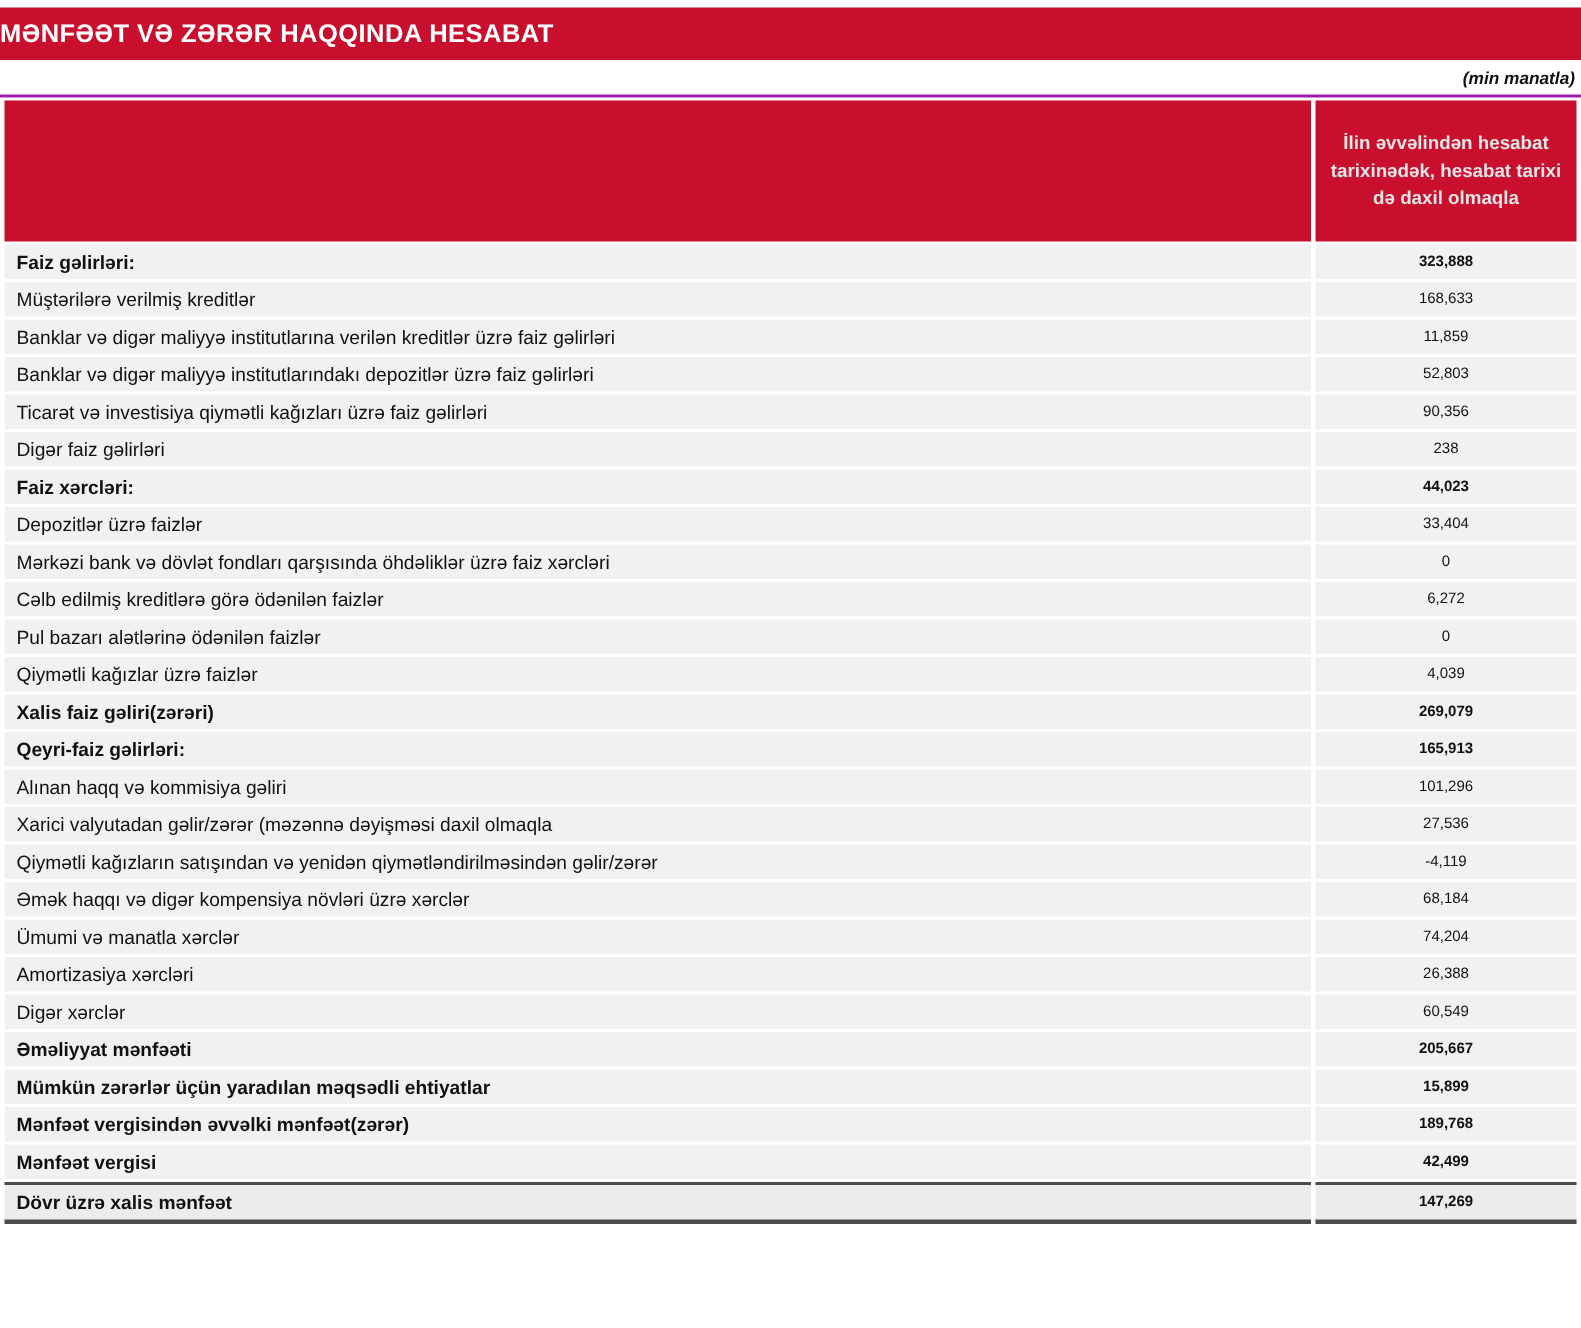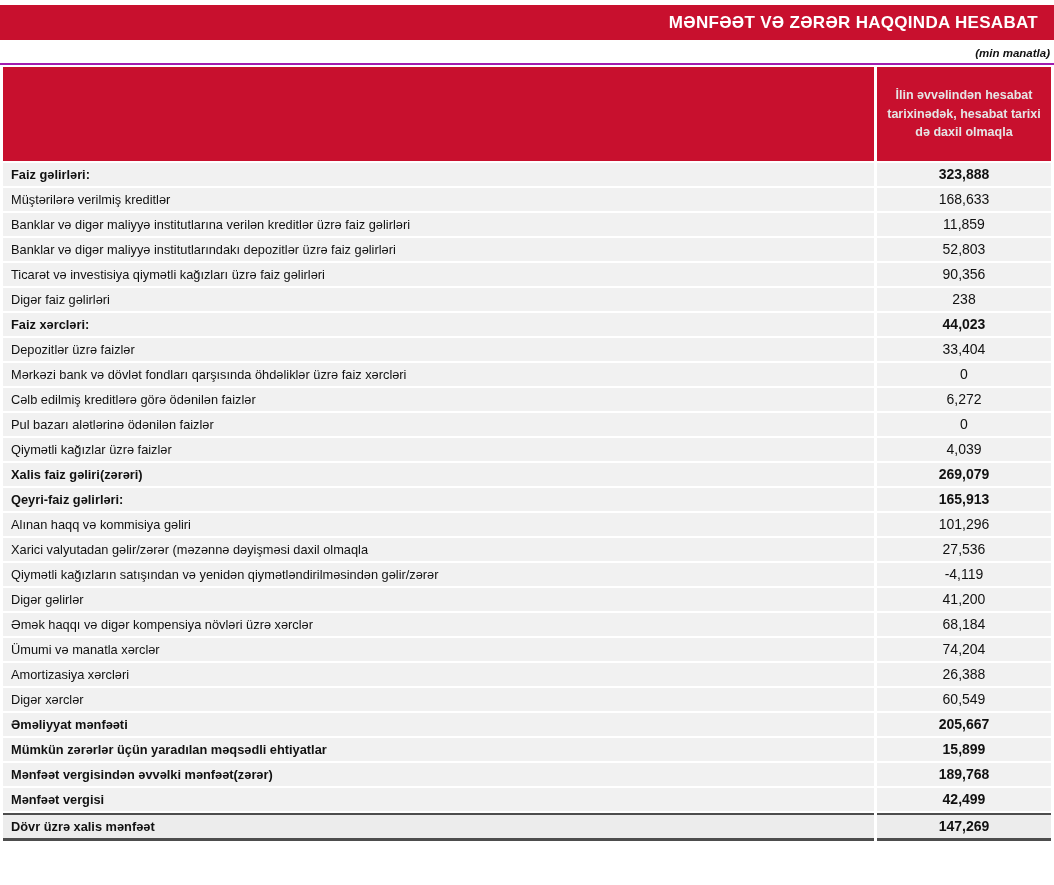--- a/index.html
+++ b/index.html
@@ -13,25 +13,25 @@
     width:1054px;
     min-height:885px;
     background:#ffffff;
     font-family:"Liberation Sans", sans-serif;
     color:var(--ink);
   }
   .title-bar{
     margin:5px 0 0 0;
     background:var(--red);
     color:#ffffff;
-    text-align:right;
+    text-align:left;
     font-weight:bold;
     font-size:17px;
     letter-spacing:0.3px;
-    padding:8px 16px 7px 0;
+    padding:8px 4px 7px 0;
   }
   .note-row{
     text-align:right;
     font-style:italic;
     font-weight:bold;
     font-size:11.5px;
     padding:7px 4px 4px 0;
     border-bottom:2px solid #a21caf;
   }
   table.report{
@@ -58,21 +58,21 @@
   td.label{
     background:var(--row-bg);
     font-size:12.8px;
     line-height:15px;
     padding:4px 8px;
     text-align:left;
     vertical-align:middle;
   }
   td.value{
     background:var(--row-bg);
-    font-size:14px;
+    font-size:10px;
     line-height:15px;
     padding:4px 6px;
     text-align:center;
     vertical-align:middle;
   }
   tr.bold td{font-weight:bold;}
   tr.total td{
     background:#ececec;
     border-top:2px solid var(--line);
     border-bottom:3px solid var(--line);
@@ -159,24 +159,20 @@
   </tr>
       <tr>
     <td class="label">Xarici valyutadan gəlir/zərər (məzənnə dəyişməsi daxil olmaqla</td>
     <td class="value">27,536</td>
   </tr>
       <tr>
     <td class="label"> Qiymətli kağızların satışından və yenidən qiymətləndirilməsindən gəlir/zərər</td>
     <td class="value">-4,119</td>
   </tr>
       <tr>
-    <td class="label">Digər gəlirlər</td>
-    <td class="value">41,200</td>
-  </tr>
-      <tr>
     <td class="label">Əmək haqqı və digər kompensiya növləri üzrə xərclər</td>
     <td class="value">68,184</td>
   </tr>
       <tr>
     <td class="label">Ümumi və manatla xərclər</td>
     <td class="value">74,204</td>
   </tr>
       <tr>
     <td class="label">Amortizasiya xərcləri</td>
     <td class="value">26,388</td>

